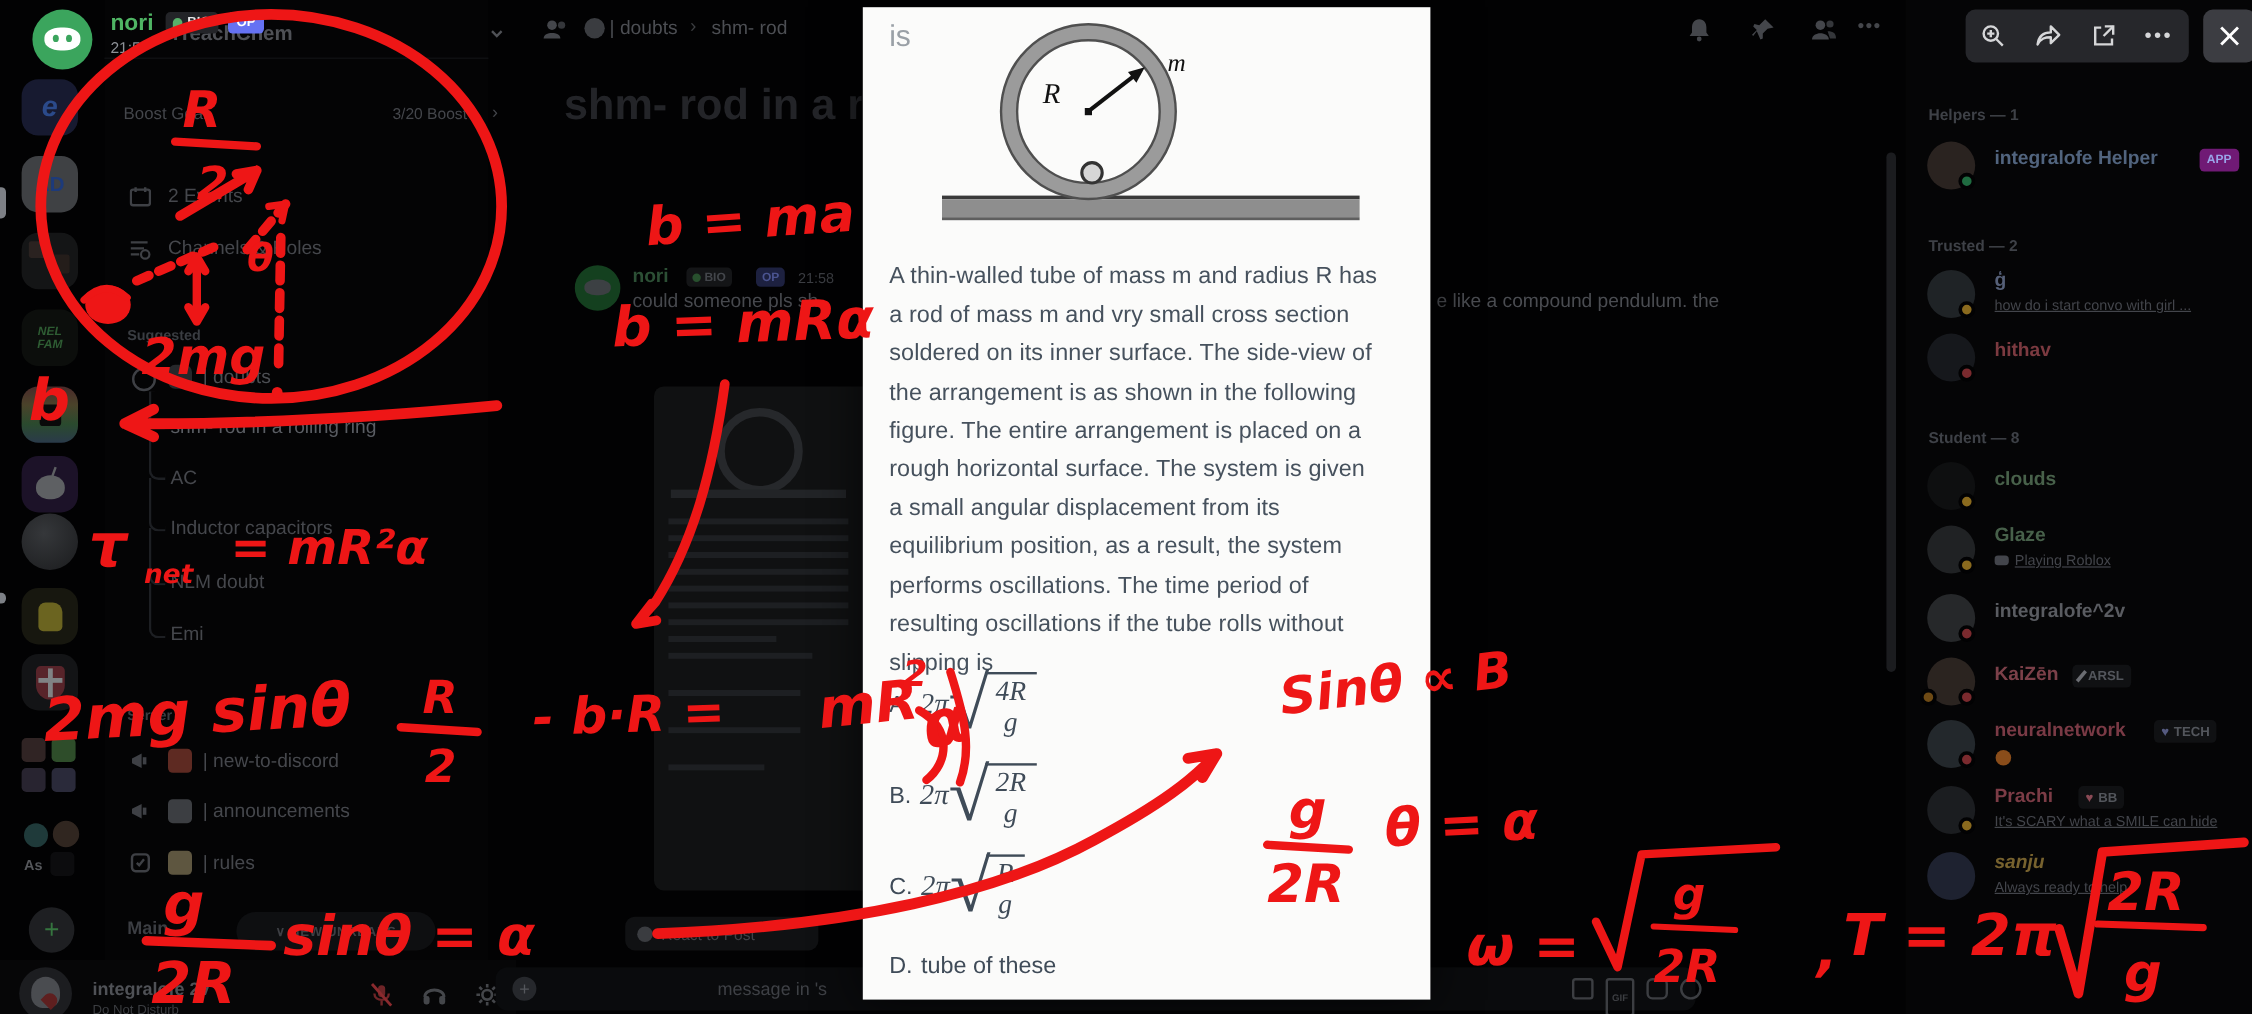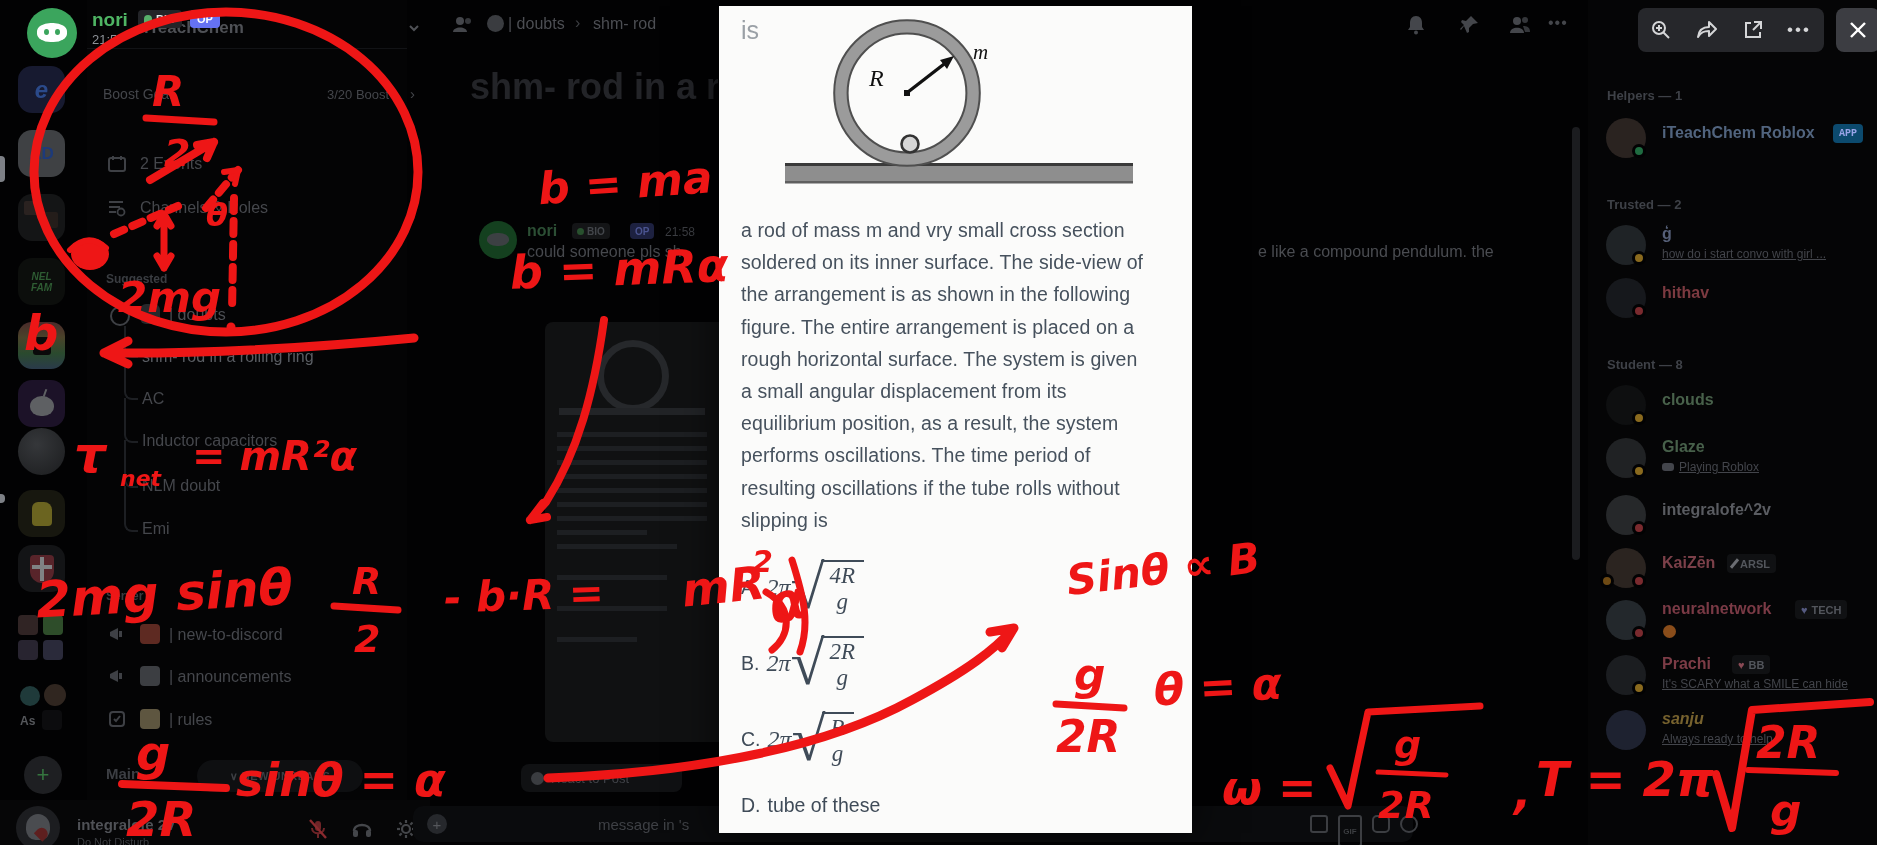--- a/index.html
+++ b/index.html
@@ -235,21 +235,21 @@
 <div class="abs txt" style="left:527px;top:222px;font-size:16px;font-weight:bold;color:#2c4f35;">nori</div>
 <div class="abs badge" style="left:572px;top:223px;height:16px;background:#141517;padding:0 5px;gap:3px;">
   <span style="width:7px;height:7px;border-radius:50%;background:#28502e;display:inline-block;"></span>
   <span style="font-size:10px;color:#43464b;">BIO</span>
 </div>
 <div class="abs badge" style="left:630px;top:223px;height:16px;background:#1d2140;padding:0 5px;">
   <span style="font-size:10px;color:#4b5490;">OP</span>
 </div>
 <div class="abs txt" style="left:665px;top:225px;font-size:12px;color:#3b3d42;">21:58</div>
 <div class="abs txt" style="left:527px;top:243px;width:192px;overflow:hidden;font-size:16px;color:#46484d;">could someone pls sh</div>
-<div class="abs txt" style="left:1258px;top:243px;font-size:16px;color:#4a4c51;">e like a compound pendulum. the</div>
+<div class="abs txt" style="left:1197px;top:243px;font-size:16px;color:#4a4c51;">e like a compound pendulum. the</div>
 
 <div class="abs" style="left:545px;top:322px;width:174px;height:420px;background:#101112;border-radius:8px 0 0 8px;overflow:hidden;">
   <div class="abs" style="left:52px;top:18px;width:58px;height:58px;border-radius:50%;border:7px solid #26282b;"></div>
   <div class="abs" style="left:14px;top:86px;width:146px;height:7px;background:#222427;"></div>
   <div class="abs" style="left:12px;top:110px;width:150px;">
     <div style="height:5px;background:#1d1f22;margin-bottom:9px;"></div>
     <div style="height:5px;background:#1d1f22;margin-bottom:9px;"></div>
     <div style="height:5px;background:#1d1f22;margin-bottom:9px;"></div>
     <div style="height:5px;background:#1d1f22;margin-bottom:9px;"></div>
     <div style="height:5px;background:#1d1f22;margin-bottom:9px;"></div>
@@ -307,22 +307,22 @@
 
 <div class="abs" style="left:1588px;top:0;width:289px;height:845px;background:#050506;">
   <div class="abs txt" style="left:19px;top:88px;font-size:13px;font-weight:bold;color:#3e4147;">Helpers — 1</div>
   <div class="abs txt" style="left:19px;top:197px;font-size:13px;font-weight:bold;color:#3e4147;">Trusted — 2</div>
   <div class="abs txt" style="left:19px;top:357px;font-size:13px;font-weight:bold;color:#3e4147;">Student — 8</div>
 </div>
 
 <div class="mem-row" style="top:118px;">
   <div class="mem-av" style="background:#2a2320;"></div>
   <div class="mem-dot" style="background:#1f6b40;"></div>
-  <div class="mem-name txt" style="color:#51647e;">iTeachChem Roblox</div>
-  <div class="mem-badge" style="left:245px;background:#0c4a6e;font-family:Liberation Mono, monospace;">
+  <div class="mem-name txt" style="color:#51647e;">integralofe Helper</div>
+  <div class="mem-badge" style="left:245px;background:#701a75;">
     <span style="color:#9aa4e8;font-size:10px;">APP</span>
   </div>
 </div>
 
 <div class="mem-row" style="top:225px;">
   <div class="mem-av" style="background:#1f2326;"></div>
   <div class="mem-dot" style="background:#8a6a1e;"></div>
   <div class="mem-name txt" style="color:#566078;top:0;">ģ</div>
   <div class="mem-status txt" style="top:22px;">how do i start convo with girl ...</div>
 </div>
@@ -452,20 +452,21 @@
     <circle cx="188" cy="87" r="59.4" stroke="#4f4f4f" stroke-width="2" fill="none"></circle>
     <rect x="185" y="84" width="6" height="6" fill="#111111"></rect>
     <line x1="189" y1="86" x2="229" y2="55" stroke="#111111" stroke-width="3.4"></line>
     <path d="M235 50 L221 54 L228 63 Z" fill="#111111"></path>
     <circle cx="191" cy="138" r="8.5" stroke="#333333" stroke-width="2.6" fill="#d6d6d6"></circle>
     <text x="150" y="80" font-family="Liberation Serif,serif" font-style="italic" font-size="24" fill="#111111">R</text>
     <text x="254" y="53" font-family="Liberation Serif,serif" font-style="italic" font-size="21" fill="#111111">m</text>
   </svg>
 
   <div class="abs prob" style="left:22px;top:208px;width:440px;">
+    <div>A thin-walled tube of mass m and radius R has</div>
     <div>a rod of mass m and vry small cross section</div>
     <div>soldered on its inner surface. The side-view of</div>
     <div>the arrangement is as shown in the following</div>
     <div>figure. The entire arrangement is placed on a</div>
     <div>rough horizontal surface. The system is given</div>
     <div>a small angular displacement from its</div>
     <div>equilibrium position, as a result, the system</div>
     <div>performs oscillations. The time period of</div>
     <div>resulting oscillations if the tube rolls without</div>
     <div>slipping is</div>

